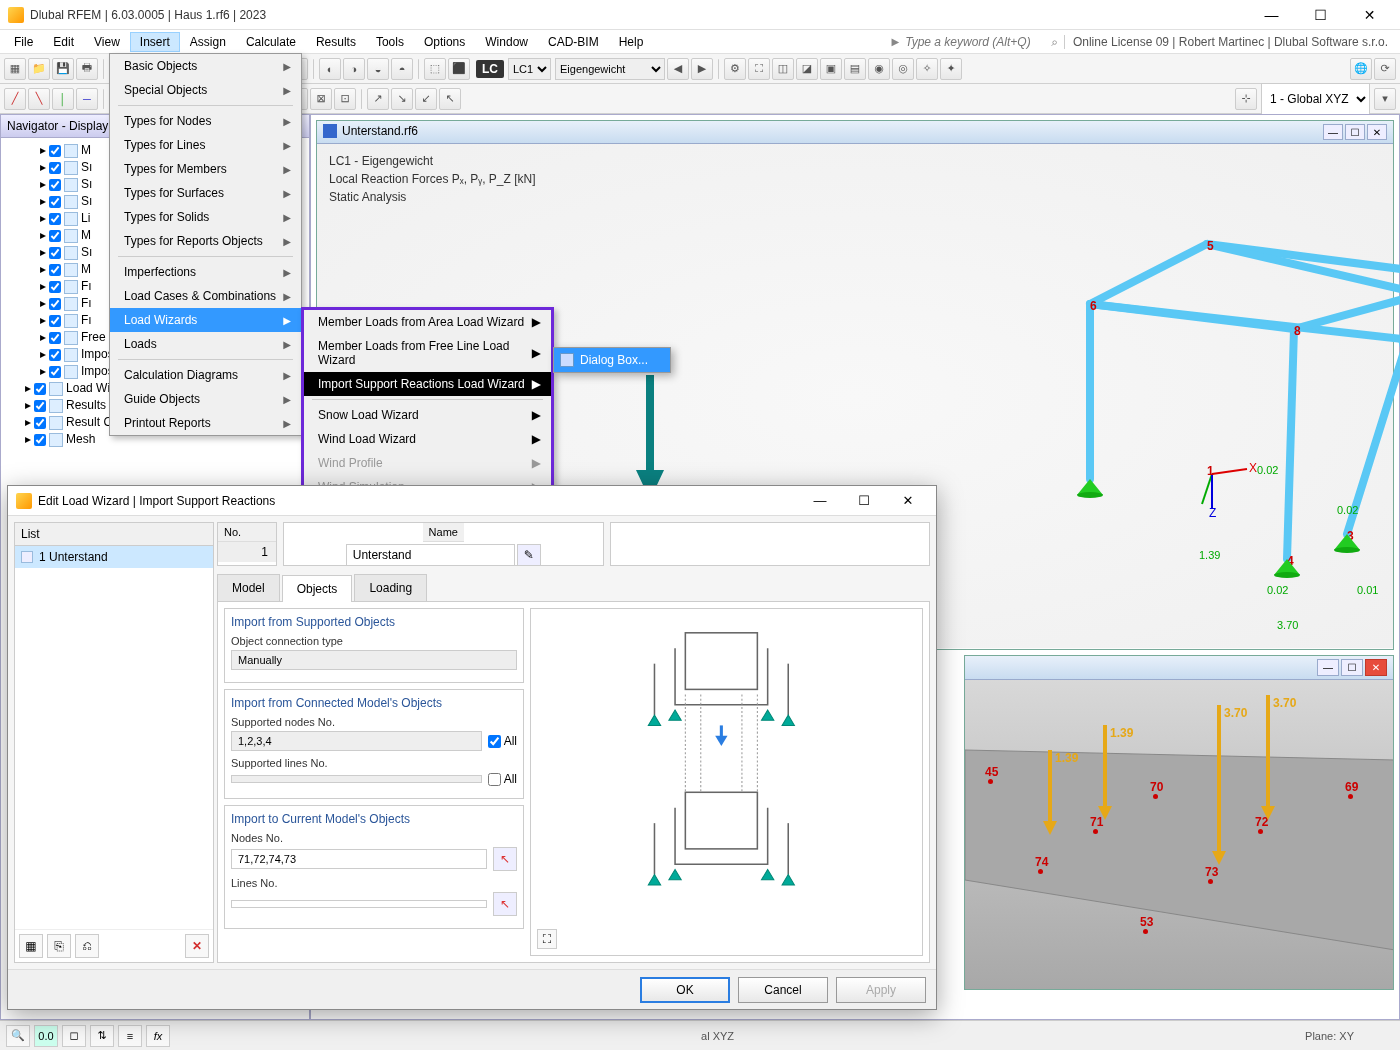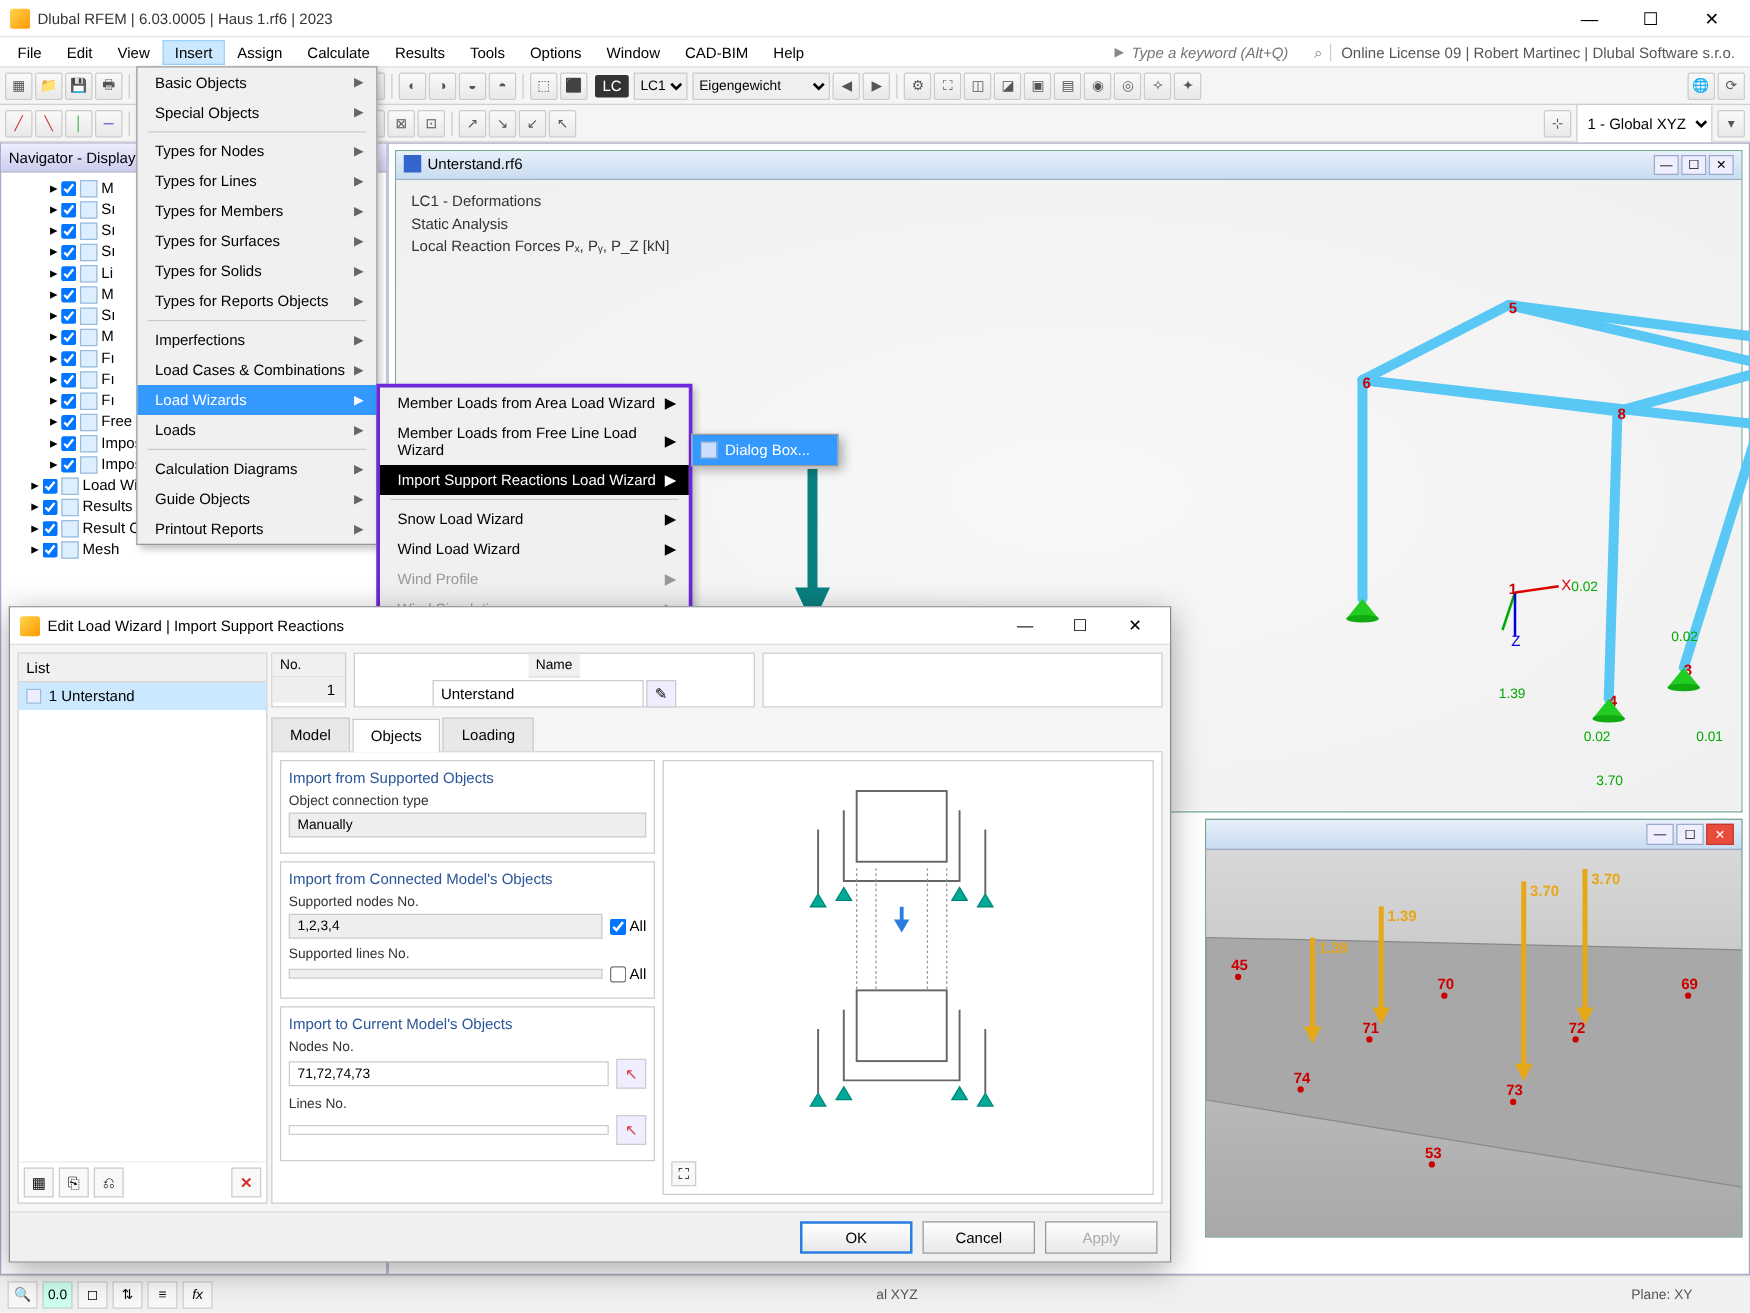--- a/index.html
+++ b/index.html
@@ -13,21 +13,21 @@
 .menubar .mi { padding:3px 10px; cursor:default; }
 .menubar .mi.active { background:#cce8ff; border:1px solid #99d1ff; padding:2px 9px; }
 .menubar .kw { margin-left:auto; display:flex; align-items:center; gap:6px; }
 .menubar .kw .tri { color:#888; font-size:10px; }
 .menubar .kw input { border:none; width:140px; font-style:italic; color:#888; outline:none; }
 .menubar .lic { color:#555; padding:0 8px; border-left:1px solid #ccc; margin-left:6px; }
 .toolbar { height:30px; background:#f5f5f5; border-bottom:1px solid #d0d0d0; display:flex; align-items:center; padding:0 4px; gap:2px; }
 .tb { width:22px; height:22px; background:linear-gradient(#fafafa,#e8e8e8); border:1px solid #ccc; border-radius:2px; display:inline-flex; align-items:center; justify-content:center; font-size:11px; color:#555; }
 .tb.sep { width:1px; background:#ccc; border:none; margin:0 3px; height:20px; }
 .toolbar .lc { display:flex; align-items:center; gap:4px; margin-left:4px; }
-.toolbar .lc .lcb { background:#333; color:#fff; padding:2px 6px; font-weight:normal; border-radius:2px; }
+.toolbar .lc .lcb { background:#333; color:#fff; padding:2px 6px; font-weight:bold; border-radius:2px; }
 .toolbar .lc select { height:22px; border:1px solid #ccc; font-size:11px; }
 .tb2 { height:30px; background:#f5f5f5; border-bottom:1px solid #d0d0d0; display:flex; align-items:center; padding:0 4px; gap:2px; }
 .tb2 .coord { margin-left:auto; display:flex; align-items:center; gap:4px; }
 .tb2 .coord select { height:32px; border:1px solid #ccc; padding:0 4px; background:#fff; }
 .main { position:absolute; top:114px; left:0; right:0; bottom:30px; display:flex; }
 .nav { width:310px; background:#fff; border:1px solid #aac; display:flex; flex-direction:column; }
 .nav .hdr { background:linear-gradient(#eef,#cce); padding:4px 6px; font-weight:500; border-bottom:1px solid #aac; }
 .nav .tree { flex:1; overflow:hidden; padding:4px; font-size:11px; line-height:17px; }
 .tree .row { display:flex; align-items:center; gap:3px; padding-left:20px; }
 .tree .row.d1 { padding-left:35px; }
@@ -344,23 +344,23 @@
         <span class="mico"></span>
         <span>Unterstand.rf6</span>
         <div class="mwb">
           <span>—</span>
           <span>☐</span>
           <span>✕</span>
         </div>
       </div>
       <div class="mdibody">
         <div class="info">
-          <div>LC1 - Deformations</div>
+          <div>LC1 - Eigengewicht</div>
+          <div>Local Reaction Forces Pₓ, Pᵧ, P_Z [kN]</div>
           <div>Static Analysis</div>
-          <div>Local Reaction Forces Pₓ, Pᵧ, P_Z [kN]</div>
         </div>
         <div class="model3d" id="model3d">
           <svg class="frame" width="800" height="420">
 
             <line x1="333" y1="80" x2="450" y2="20"></line>
               <line x1="450" y1="20" x2="760" y2="60"></line>
             <line x1="760" y1="60" x2="645" y2="115"></line>
               <line x1="645" y1="115" x2="333" y2="80"></line>
             <line x1="450" y1="20" x2="665" y2="70"></line>
               <line x1="333" y1="80" x2="537" y2="105"></line>

